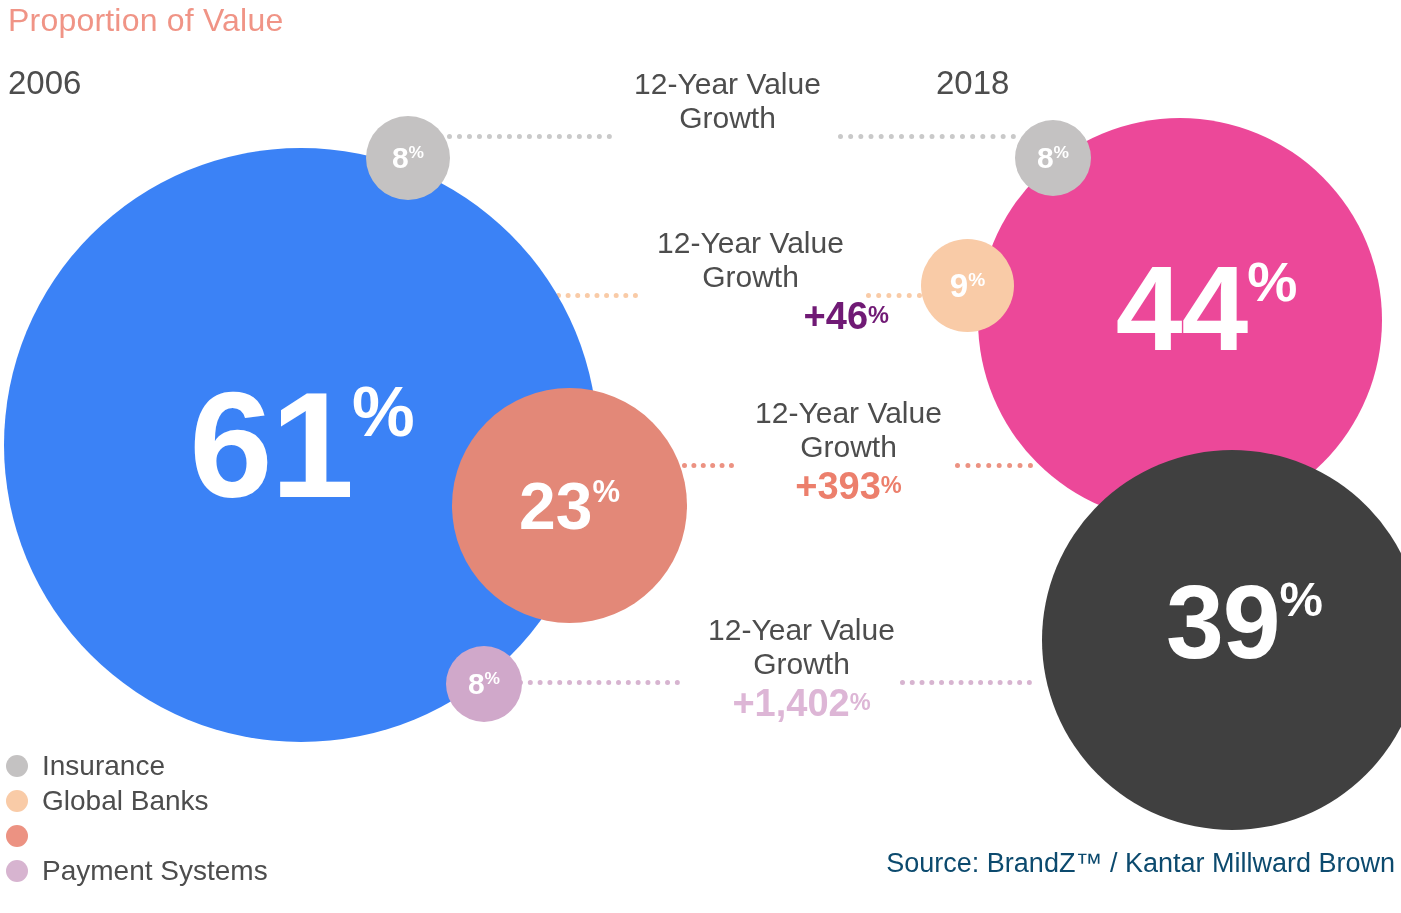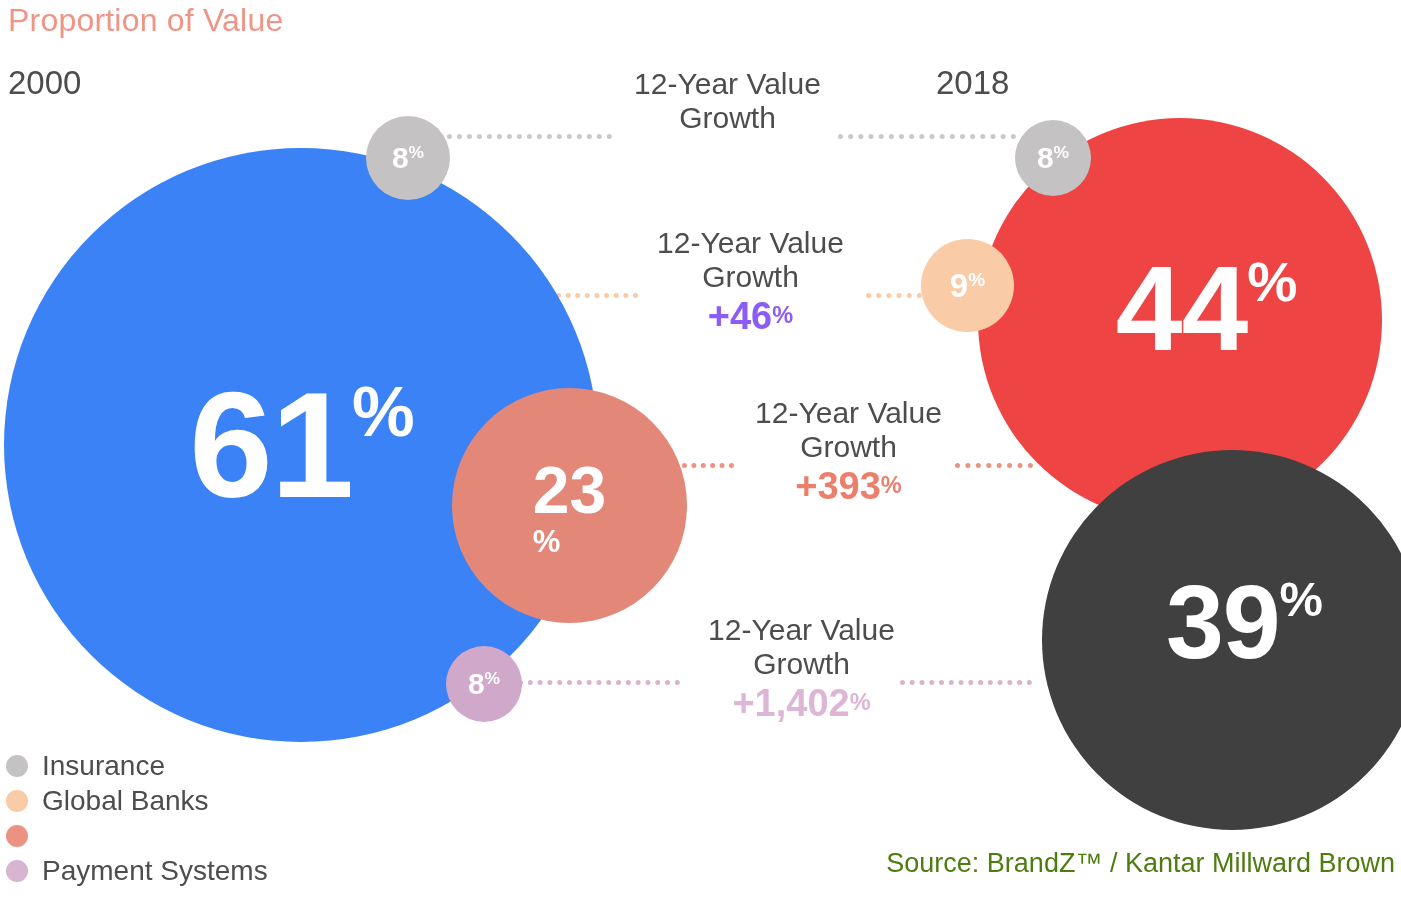--- a/index.html
+++ b/index.html
@@ -56,21 +56,21 @@
   .bubble .pct {
     font-size: 0.47em;
     line-height: 1;
     position: relative;
     top: 0.10em;
   }
 
   
   .bubble.huge .val { font-size: 150px; letter-spacing: -2px; }
   .bubble.big  .val { font-size: 120px; letter-spacing: -1px; }
-  .bubble.mid  .val { font-size:  66px; flex-direction: column; }
+  .bubble.mid  .val { font-size:  66px; }
   .bubble.small .val { font-size: 30px; }
   .bubble.small .pct { font-size: 0.58em; top: 0.06em; }
 
   
   .z1 { z-index: 1; }
   .z2 { z-index: 2; }
   .z3 { z-index: 3; }
 
   
   .connector {
@@ -129,32 +129,32 @@
     color: #4d4d4d;
     white-space: nowrap;
   }
 
   
   #source {
     position: absolute;
     right: 6px;
     top: 848px;
     font-size: 27px;
-    color: #4d7c0f;
+    color: #0c4a6e;
     white-space: nowrap;
     z-index: 10;
   }
 </style>
 </head>
 <body>
 
 <div id="canvas">
 
   <div class="chart-title">Proportion of Value</div>
-  <div class="year-label" id="year-left">2000</div>
+  <div class="year-label" id="year-left">2006</div>
   <div class="year-label" id="year-right">2018</div>
 
   <div class="connector" style="left:447px;  top:134px; width:165px; border-top-color:#c9c9c9;"></div>
   <div class="connector" style="left:838px;  top:134px; width:178px; border-top-color:#c9c9c9;"></div>
   <div class="connector" style="left:556px;  top:293px; width:82px;  border-top-color:#F9CBA7;"></div>
   <div class="connector" style="left:866px;  top:293px; width:56px;  border-top-color:#F9CBA7;"></div>
   <div class="connector" style="left:682px;  top:463px; width:52px;  border-top-color:#EC9282;"></div>
   <div class="connector" style="left:955px;  top:463px; width:78px;  border-top-color:#EC9282;"></div>
   <div class="connector" style="left:518px;  top:680px; width:162px; border-top-color:#D7B4D0;"></div>
   <div class="connector" style="left:900px;  top:680px; width:132px; border-top-color:#D7B4D0;"></div>
@@ -180,21 +180,21 @@
     </span>
   </div>
 
   <div class="bubble small z3" style="left:446px; top:646px; width:76px; height:76px; background:#D0A8CA;">
     <span class="val">
       <span>8</span>
         <span class="pct">%</span>
     </span>
   </div>
 
-  <div class="bubble big z1" style="left:978px; top:118px; width:404px; height:404px; background:#ef4444;justify-content:center;">
+  <div class="bubble big z1" style="left:978px; top:118px; width:404px; height:404px; background:#ec4899;justify-content:center;">
     <span class="val" style="position:relative; left:26px; top:-12px;">
       <span>44</span>
         <span class="pct">%</span>
     </span>
   </div>
 
   <div class="bubble big z2" style="left:1042px; top:450px; width:380px; height:380px; background:#404040;">
     <span class="val" style="font-size:104px; position:relative; top:-18px; left:12px;">
       <span>39</span>
         <span class="pct">%</span>
@@ -216,21 +216,21 @@
   </div>
 
   <div class="callout" style="left:589px; top:67px; width:277px;">
     <div class="cap">12-Year Value</div>
     <div class="cap">Growth</div>
   </div>
 
   <div class="callout" style="left:612px; top:226px; width:277px;">
     <div class="cap">12-Year Value</div>
     <div class="cap">Growth</div>
-    <div class="amt" style="color:#8b5cf6;">
+    <div class="amt" style="color:#701a75;text-align:right;">
       <span>+46</span><span class="pct">%</span>
     </div>
   </div>
 
   <div class="callout" style="left:710px; top:396px; width:277px;">
     <div class="cap">12-Year Value</div>
     <div class="cap">Growth</div>
     <div class="amt" style="color:#EC7F6C;">
       <span>+393</span><span class="pct">%</span>
     </div>

